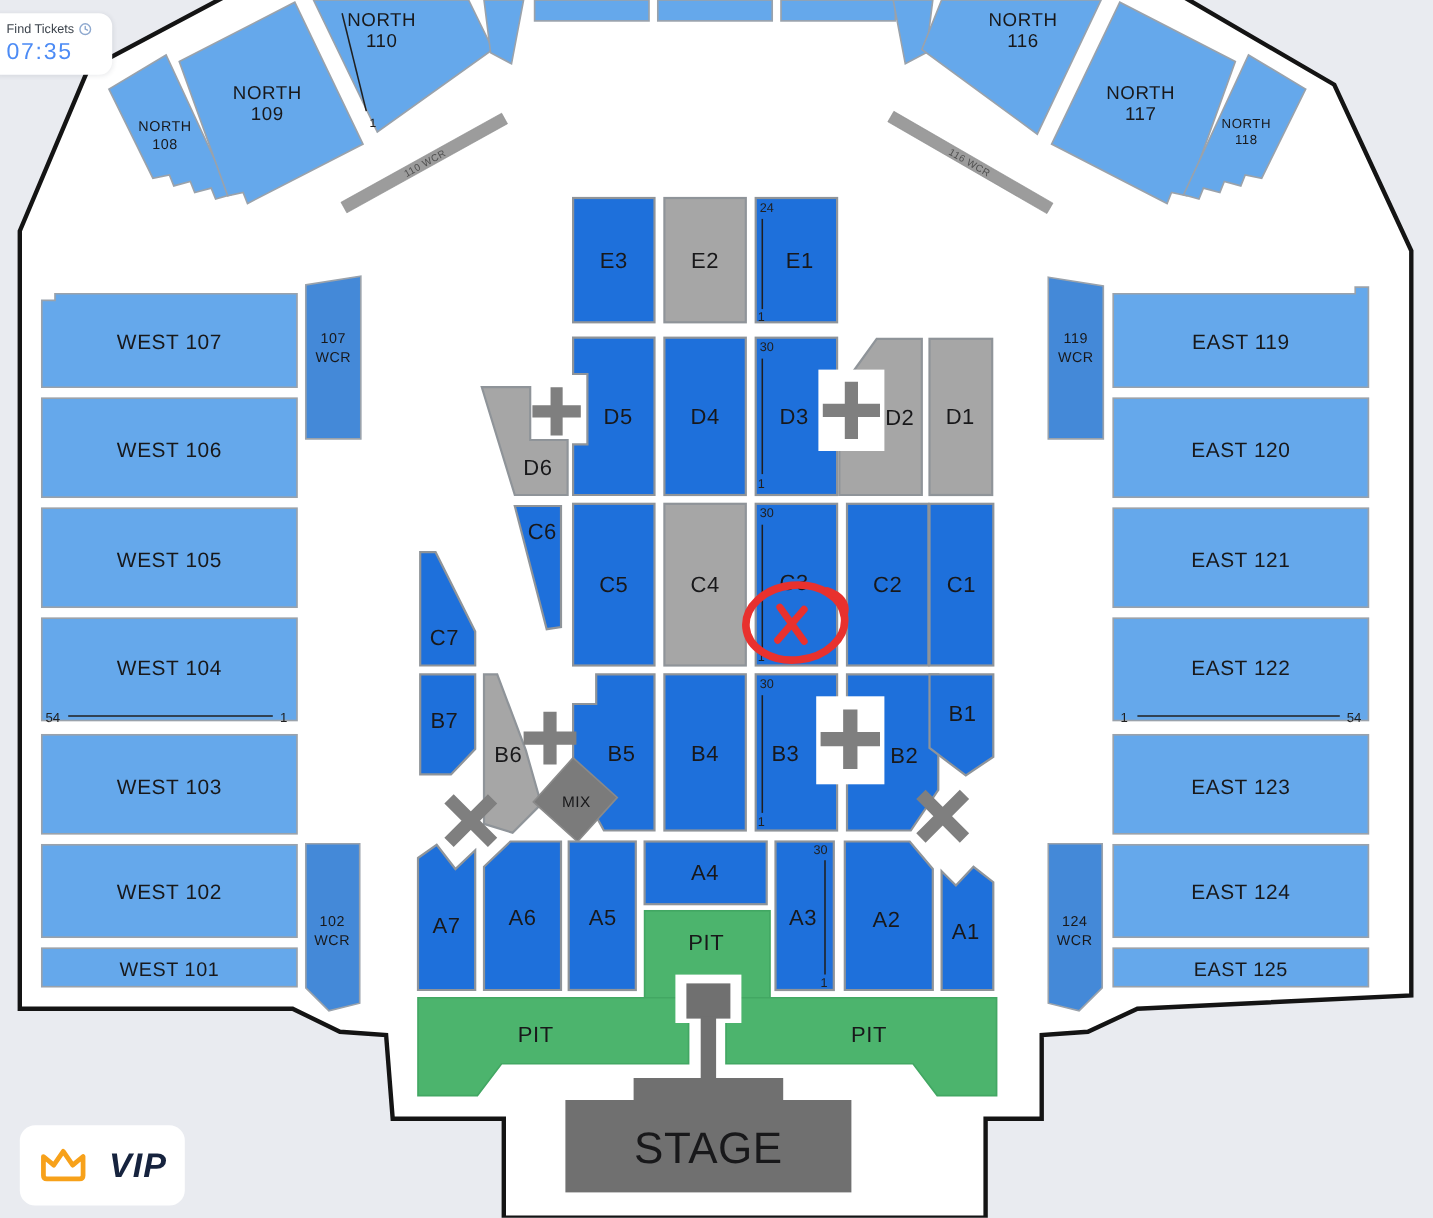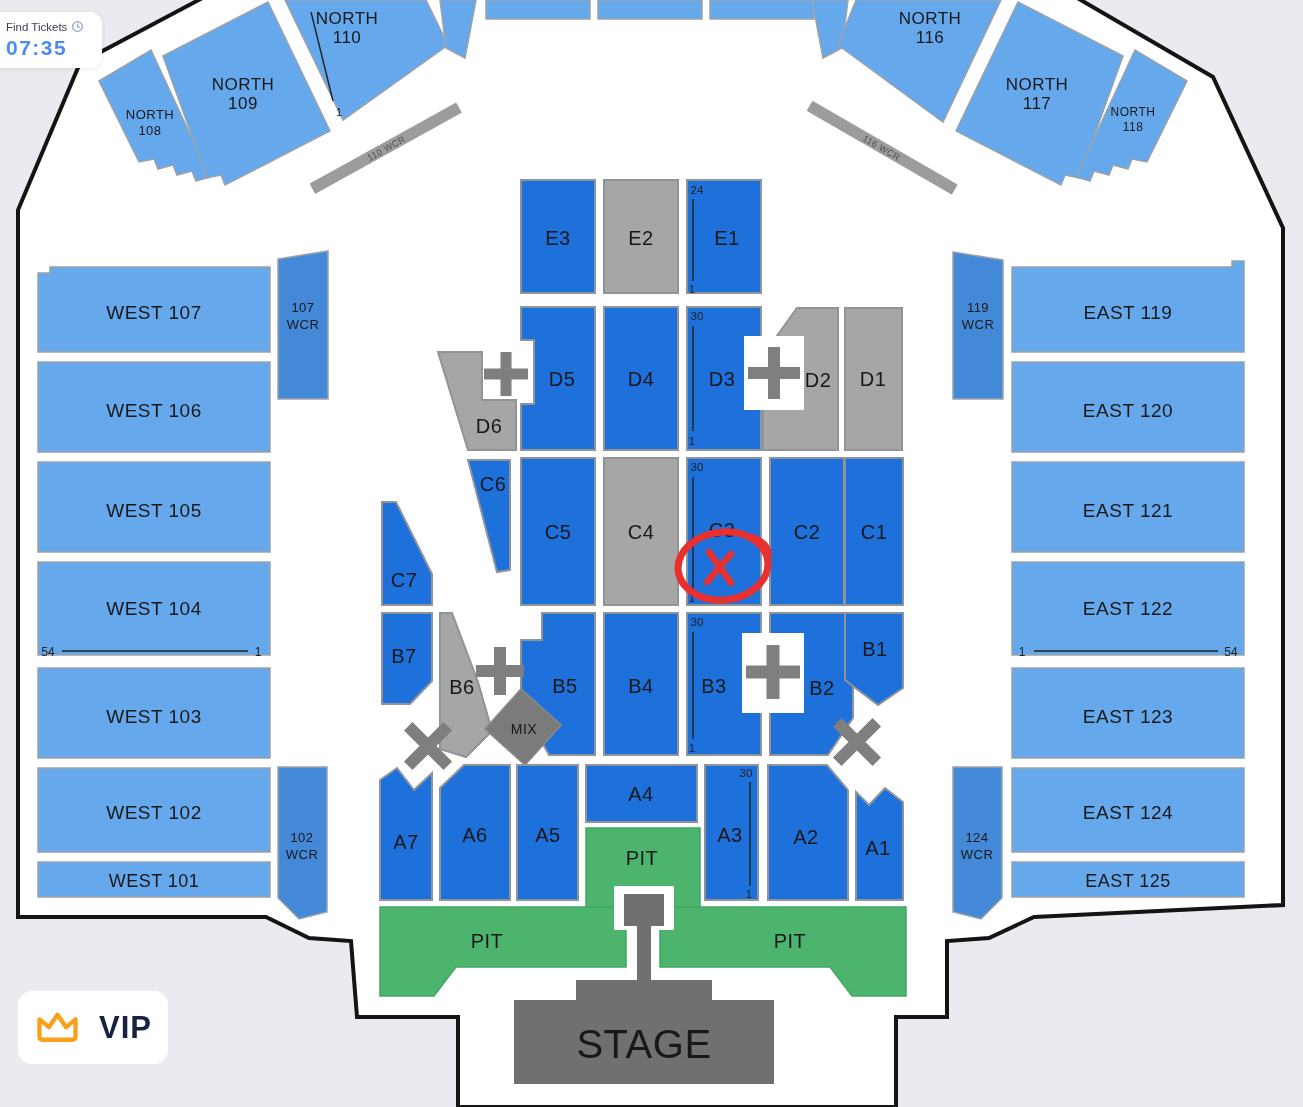--- a/index.html
+++ b/index.html
@@ -27,24 +27,24 @@
   .marker{fill:#202020;text-anchor:middle;dominant-baseline:central;
        font-family:"Liberation Sans",sans-serif;}
   .mline{stroke:#202020;stroke-width:1.4;}
   .icon-gray{stroke:#7f7f7f;fill:none;}
   .anno{fill:none;stroke:var(--annotation-red);stroke-linecap:round;}
   .bar-lbl{fill:#4f4f4f;text-anchor:middle;dominant-baseline:central;font-size:9px;letter-spacing:.5px;}
 
   .find-badge{position:absolute;left:-12px;top:12px;width:92px;padding:8px 4px 8px 18px;
       background:#fff;border-radius:12px;box-shadow:0 1px 5px rgba(40,50,70,.10);z-index:5;}
   .find-row{display:flex;align-items:center;gap:4px;font-size:11.5px;color:#3c434c;text-align:center;}
-  .find-timer{font-size:21px;font-weight:bold;color:var(--timer-blue);letter-spacing:1.5px;margin-top:3px;}
+  .find-timer{font-size:21px;font-weight:normal;color:var(--timer-blue);letter-spacing:1.5px;margin-top:3px;}
   .clock{width:13px;height:13px;}
-  .vip-badge{position:absolute;left:18px;top:991px;width:150px;height:73px;background:#fff;
-      border-radius:14px;display:flex;align-items:center;justify-content:center;gap:18px;z-index:5;}
+  .vip-badge{position:absolute;left:18px;top:1023px;width:150px;height:73px;background:#fff;
+      border-radius:14px;display:flex;align-items:center;justify-content:center;gap:18px;z-index:5;font-style:italic;}
   .crown{width:47px;height:38px;}
   .vip-text{font-size:31px;font-weight:bold;color:var(--vip-navy);letter-spacing:1px;}
 </style>
 </head>
 <body>
 
 <svg class="map" width="1303" height="1107" viewBox="0 0 1303 1107">
 
   <path class="venue" d="M 18,210 L 80,63 L 660,-245 L 1213,77 L 1283,228 L 1283,905 L 1034,917 L 989,938 L 947,941 L 947,1017 L 896,1017 L 896,1107 L 458,1107 L 458,1017 L 357,1017 L 351,941 L 309,938 L 266,917 L 18,917 Z"></path>
 

